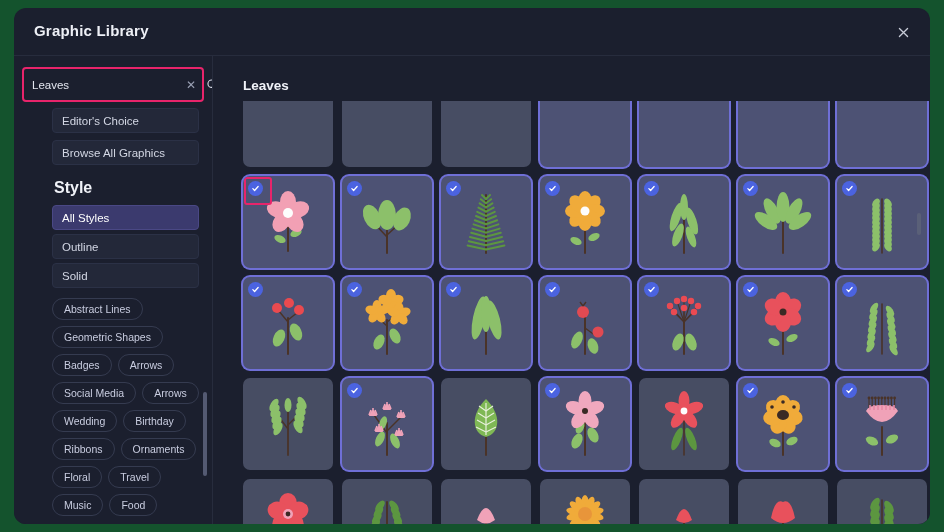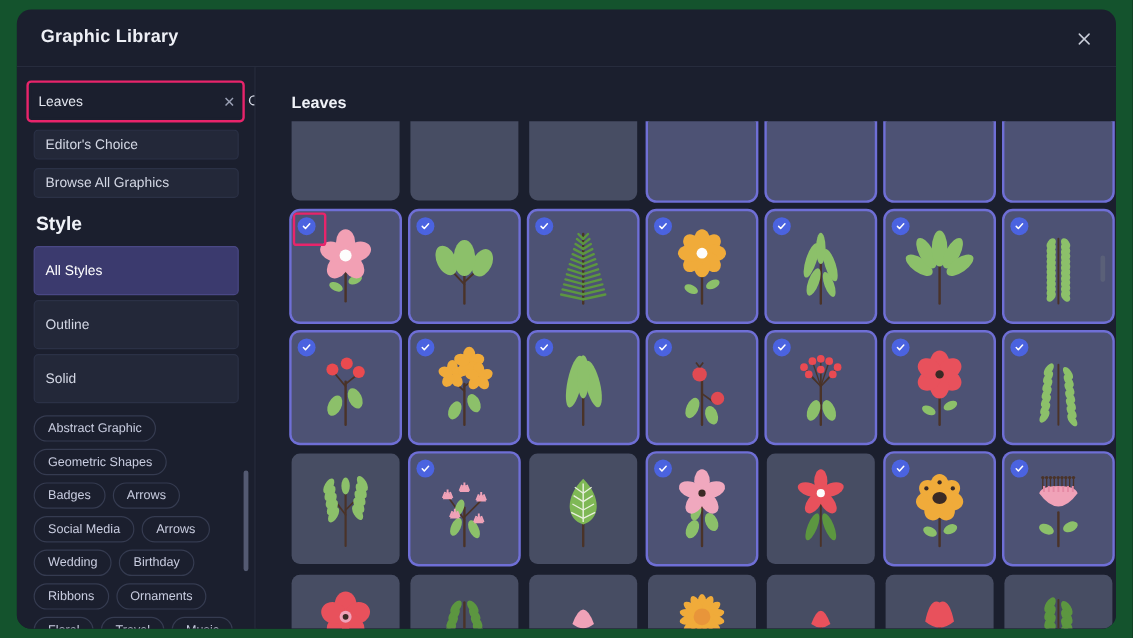--- a/index.html
+++ b/index.html
@@ -77,39 +77,40 @@
     width: 1px; height: 18px; background: #3a4055; margin: 0 5px;
   }
   .search-go {
     width: 20px; display: flex; align-items: center; justify-content: center;
     cursor: pointer;
   }
   .side-scroll {
     position: absolute; left: 0; top: 52px;
     width: 199px; height: 416px;
     overflow: hidden;
+    padding-left: 24px;
   }
   .nav-btn {
     margin: 0 14px 7px 14px;
     height: 25px;
     background: #232839;
     border: 1px solid #2b3146;
     border-radius: 4px;
     display: flex; align-items: center;
     padding-left: 9px;
     color: #d3d7e4; font-size: 11.5px;
     cursor: pointer;
   }
   .section-label {
     margin: 14px 0 8px 16px;
     color: #f0f2f8; font-size: 16px; font-weight: bold;
   }
   .style-item {
     margin: 0 14px 4px 14px;
-    height: 41px;
+    height: 25px;
     background: #232839;
     border: 1px solid #2b3146;
     border-radius: 4px;
     display: flex; align-items: center;
     padding-left: 9px;
     color: #d3d7e4; font-size: 11.5px;
     cursor: pointer;
     text-align: right;
   }
   .style-item.active {
@@ -244,21 +245,21 @@
           <span>All Styles</span>
         </div>
         <div class="style-item">
           <span>Outline</span>
         </div>
         <div class="style-item">
           <span>Solid</span>
         </div>
 
         <div class="tags-wrap">
-            <div class="tag">Abstract Graphic</div>
+            <div class="tag">Abstract Lines</div>
             <div class="tag">Geometric Shapes</div>
             <div class="tag">Badges</div>
             <div class="tag">Arrows</div>
             <div class="tag">Social Media</div>
             <div class="tag">Arrows</div>
             <div class="tag">Wedding</div>
             <div class="tag">Birthday</div>
             <div class="tag">Ribbons</div>
             <div class="tag">Ornaments</div>
             <div class="tag">Floral</div>

